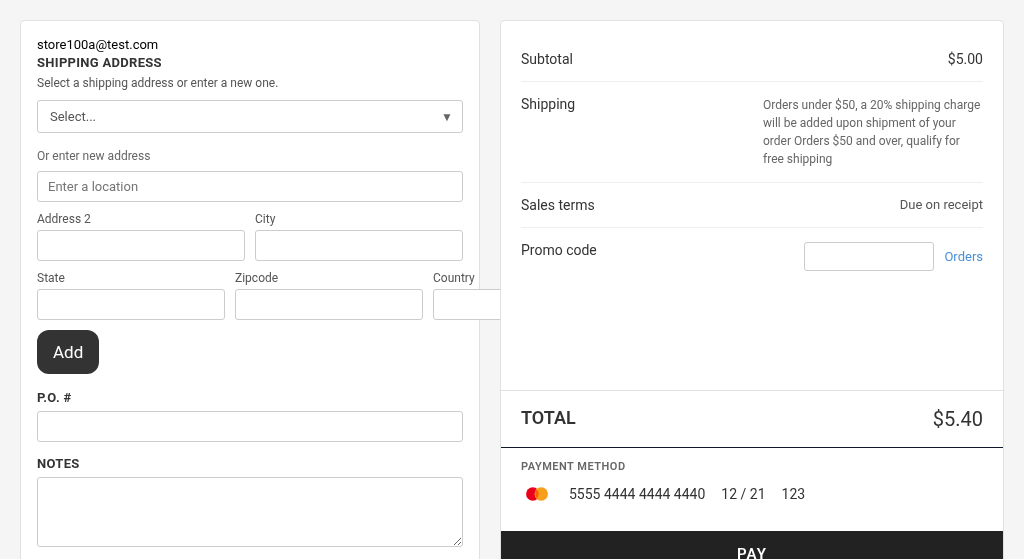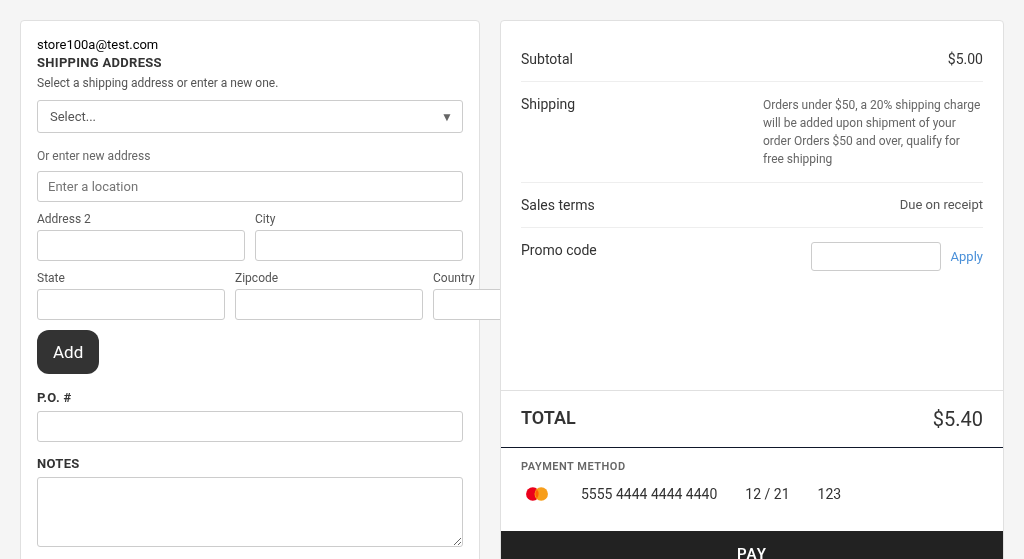--- a/index.html
+++ b/index.html
@@ -267,21 +267,21 @@
       color: #666;
       text-transform: uppercase;
       letter-spacing: 0.5px;
       margin-bottom: 10px;
       font-weight: 600;
     }
 
     .payment-card-row {
       display: flex;
       align-items: center;
-      gap: 28px;
+      gap: 16px;
       margin-bottom: 14px;
     }
 
     .card-icon {
       width: 32px;
       height: 22px;
       display: flex;
       align-items: center;
       justify-content: center;
     }
@@ -398,21 +398,21 @@
       <div class="summary-row">
         <span class="summary-label">Sales terms</span>
         <span class="sales-terms-value">Due on receipt</span>
       </div>
 
       <div class="summary-row">
         <span class="summary-label">Promo code</span>
         <div class="promo-section">
           <div class="promo-input-row">
             <input class="promo-input" type="text" style="">
-            <button class="apply-btn">Apply</button>
+            <button class="apply-btn">Orders</button>
           </div>
         </div>
       </div>
 
     </div>
 
     <div class="total-section">
       <span class="total-label">TOTAL</span>
       <span class="total-value">$5.40</span>
     </div>

